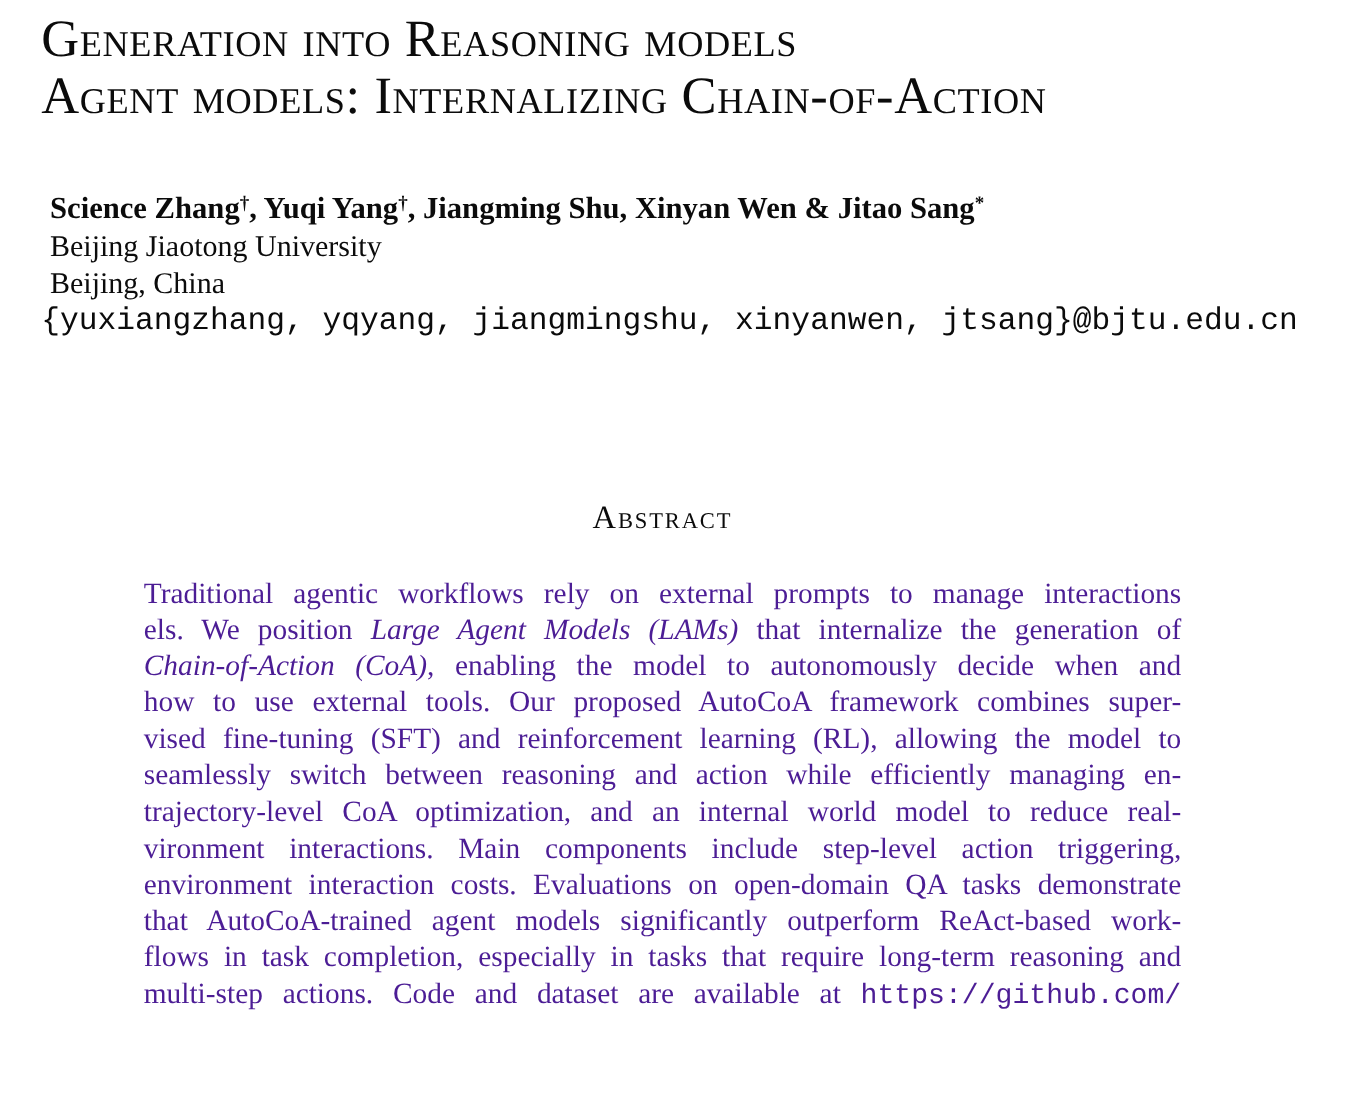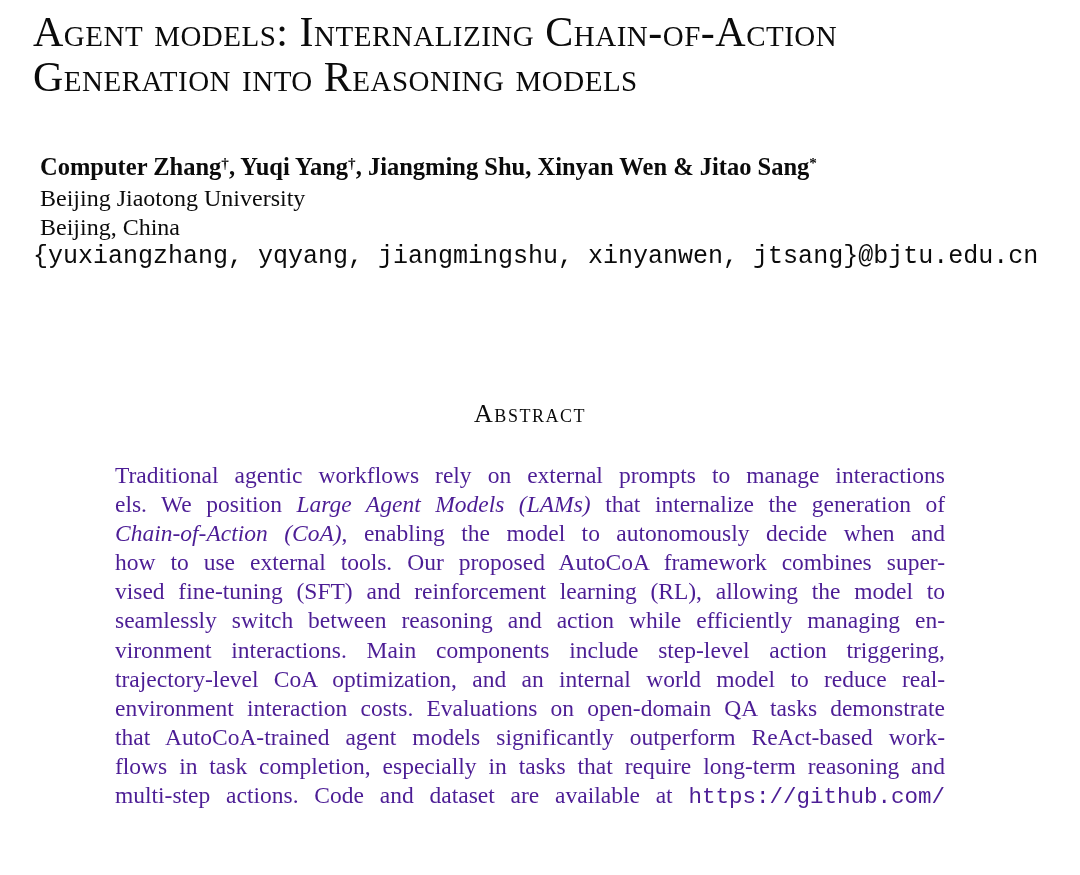--- a/index.html
+++ b/index.html
@@ -57,41 +57,41 @@
     font-size: 22.5px;
     margin-top: 32px;
   }
 </style>
 </head>
 <body>
 
 <div class="page">
 
   <h1 class="title">
+    <span class="title-line">Generation into Reasoning models</span>
     <span class="title-line">Agent models: Internalizing Chain-of-Action</span>
-    <span class="title-line">Generation into Reasoning models</span>
   </h1>
 
   <div class="authors">
-    <div class="author-names"><span>Computer Zhang</span><span class="seg-sup">†</span><span>, Yuqi Yang</span><span class="seg-sup">†</span><span>, Jiangming Shu, Xinyan Wen &amp; Jitao Sang</span><span class="seg-sup">*</span></div>
+    <div class="author-names"><span>Science Zhang</span><span class="seg-sup">†</span><span>, Yuqi Yang</span><span class="seg-sup">†</span><span>, Jiangming Shu, Xinyan Wen &amp; Jitao Sang</span><span class="seg-sup">*</span></div>
     <div class="affil">Beijing Jiaotong University</div>
     <div class="affil">Beijing, China</div>
     <div class="email">{yuxiangzhang, yqyang, jiangmingshu, xinyanwen, jtsang}@bjtu.edu.cn</div>
   </div>
 
   <div class="abstract-heading">Abstract</div>
 
   <div class="abstract-body">
       <div class="abs-line"><span>Traditional agentic workflows rely on external prompts to manage interactions</span></div>
       <div class="abs-line"><span>els. We position </span><span class="seg-i">Large Agent Models (LAMs)</span><span> that internalize the generation of</span></div>
       <div class="abs-line"><span class="seg-i">Chain-of-Action (CoA)</span><span>, enabling the model to autonomously decide when and</span></div>
       <div class="abs-line"><span>how to use external tools. Our proposed AutoCoA framework combines super-</span></div>
       <div class="abs-line"><span>vised fine-tuning (SFT) and reinforcement learning (RL), allowing the model to</span></div>
       <div class="abs-line"><span>seamlessly switch between reasoning and action while efficiently managing en-</span></div>
+      <div class="abs-line"><span>trajectory-level CoA optimization, and an internal world model to reduce real-</span></div>
       <div class="abs-line"><span>vironment interactions. Main components include step-level action triggering,</span></div>
-      <div class="abs-line"><span>trajectory-level CoA optimization, and an internal world model to reduce real-</span></div>
       <div class="abs-line"><span>environment interaction costs. Evaluations on open-domain QA tasks demonstrate</span></div>
       <div class="abs-line"><span>that AutoCoA-trained agent models significantly outperform ReAct-based work-</span></div>
       <div class="abs-line"><span>flows in task completion, especially in tasks that require long-term reasoning and</span></div>
       <div class="abs-line"><span>multi-step actions. Code and dataset are available at </span><span class="seg-mono">https://github.com/</span></div>
     </div>
 
 </div>
 
 </body></html>

